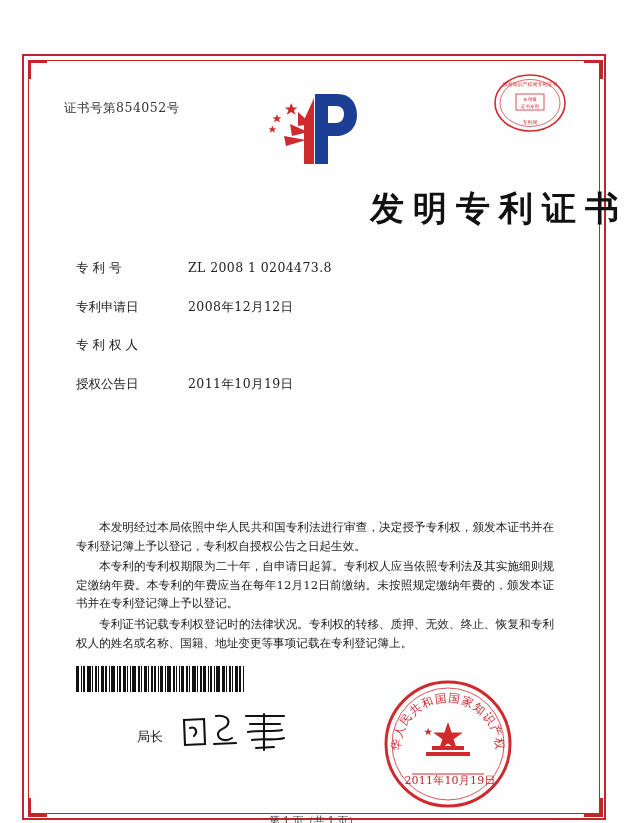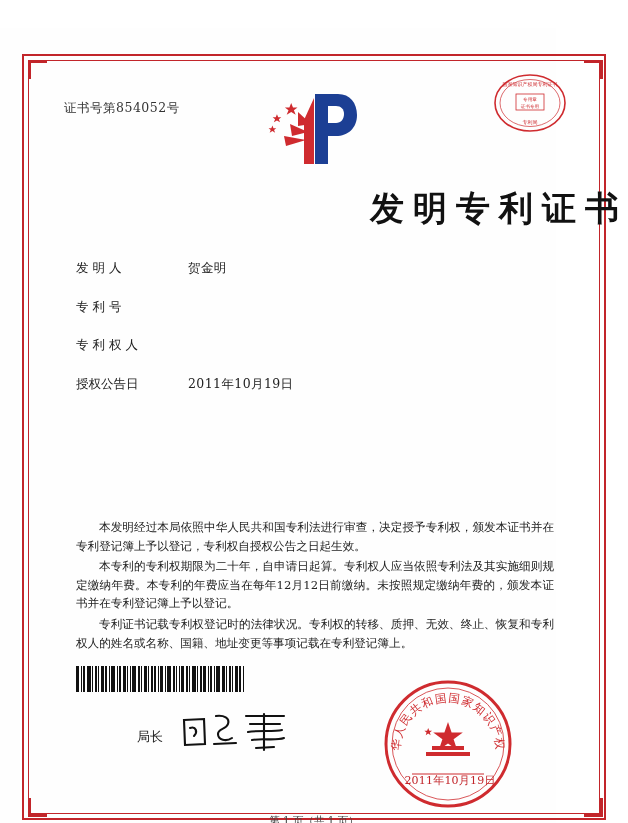--- a/index.html
+++ b/index.html
@@ -219,29 +219,30 @@
     <polygon points="8,10 10,15 15,15 11,18 13,23 8,20 3,23 5,18 1,15 6,15" fill="#cf2b2f" transform="translate(16,4) scale(0.9)"></polygon>
     <polygon points="8,10 10,15 15,15 11,18 13,23 8,20 3,23 5,18 1,15 6,15" fill="#cf2b2f" transform="translate(4,18) scale(0.62)"></polygon>
     <polygon points="8,10 10,15 15,15 11,18 13,23 8,20 3,23 5,18 1,15 6,15" fill="#cf2b2f" transform="translate(0,30) scale(0.55)"></polygon>
   </svg>
 
   <div class="title">发明专利证书</div>
 
   <div class="fields">
 
 
-    <div class="field-row">
-      <div class="field-label">发 明 人</div>
-      <div class="field-value">贺金明</div>
-    </div>
 
     <div class="field-row">
       <div class="field-label">专 利 号</div>
+      <div class="field-value">ZL 2008 1 0204473.8</div>
     </div>
 
+    <div class="field-row">
+      <div class="field-label">专利申请日</div>
+      <div class="field-value">2008年12月12日</div>
+    </div>
 
     <div class="field-row">
       <div class="field-label">专 利 权 人</div>
     </div>
 
     <div class="field-row">
       <div class="field-label">授权公告日</div>
       <div class="field-value">2011年10月19日</div>
     </div>
 

